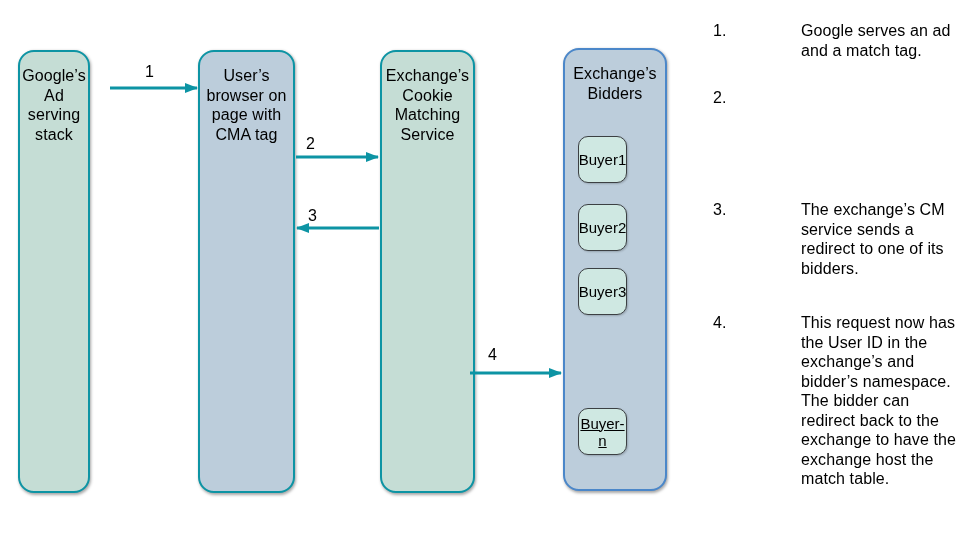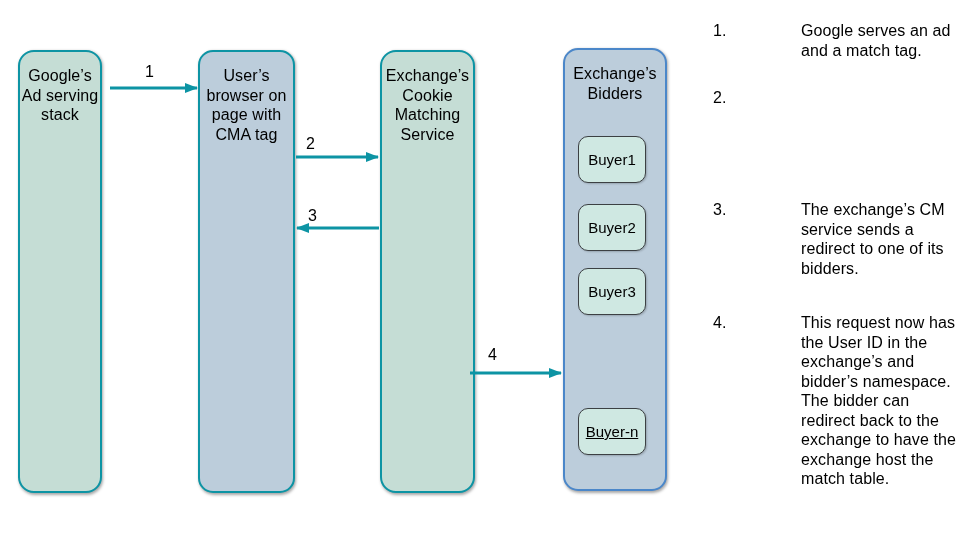--- a/index.html
+++ b/index.html
@@ -15,37 +15,37 @@
   }
   .lane {
     position: absolute;
     box-sizing: border-box;
     border-radius: 16px;
     border: 2px solid var(--teal-border, #0d94a4);
     box-shadow: 1px 1.5px 3px rgba(0,0,0,0.35);
     text-align: center;
   }
   .lane-green { background: var(--green-fill, #c5ddd5); }
-  .lane-blue  { background: var(--blue-fill, #bccddb); border-radius: 15px; }
+  .lane-blue  { background: var(--blue-fill, #bccddb); }
   .lane-blue-border { border-color: var(--blue-border, #4b87c9); }
-  #lane-google   { left: 18px;  top: 50px; width: 84px;  height: 443px; }
+  #lane-google   { left: 18px;  top: 50px; width: 72px;  height: 443px; }
   #lane-browser  { left: 198px; top: 50px; width: 97px;  height: 443px; }
   #lane-cm       { left: 380px; top: 50px; width: 95px;  height: 443px; }
   #lane-bidders  { left: 563px; top: 48px; width: 104px; height: 443px; }
   .lane-title {
     padding-top: 14px;
     font-size: 16px;
     line-height: 19.5px;
     white-space: pre-line;
     letter-spacing: 0.1px;
   }
   .buyer {
     position: absolute;
     left: 13px;
-    width: 68px;
+    width: 49px;
     height: 47px;
     box-sizing: border-box;
     background: var(--buyer-fill, #cfe8e2);
     border: 1.5px solid var(--buyer-border, #3c4043);
     border-radius: 10px;
     box-shadow: 1px 1px 2px rgba(0,0,0,0.2);
     display: flex;
     align-items: center;
     justify-content: center;
     font-size: 15px;

